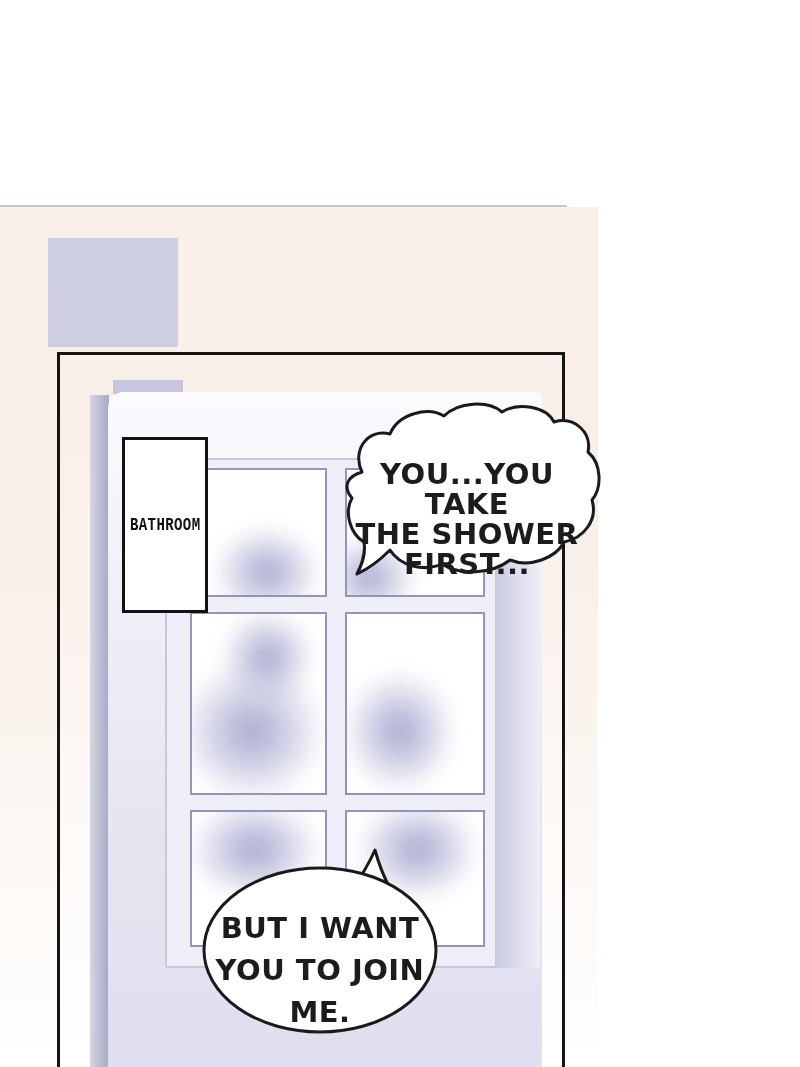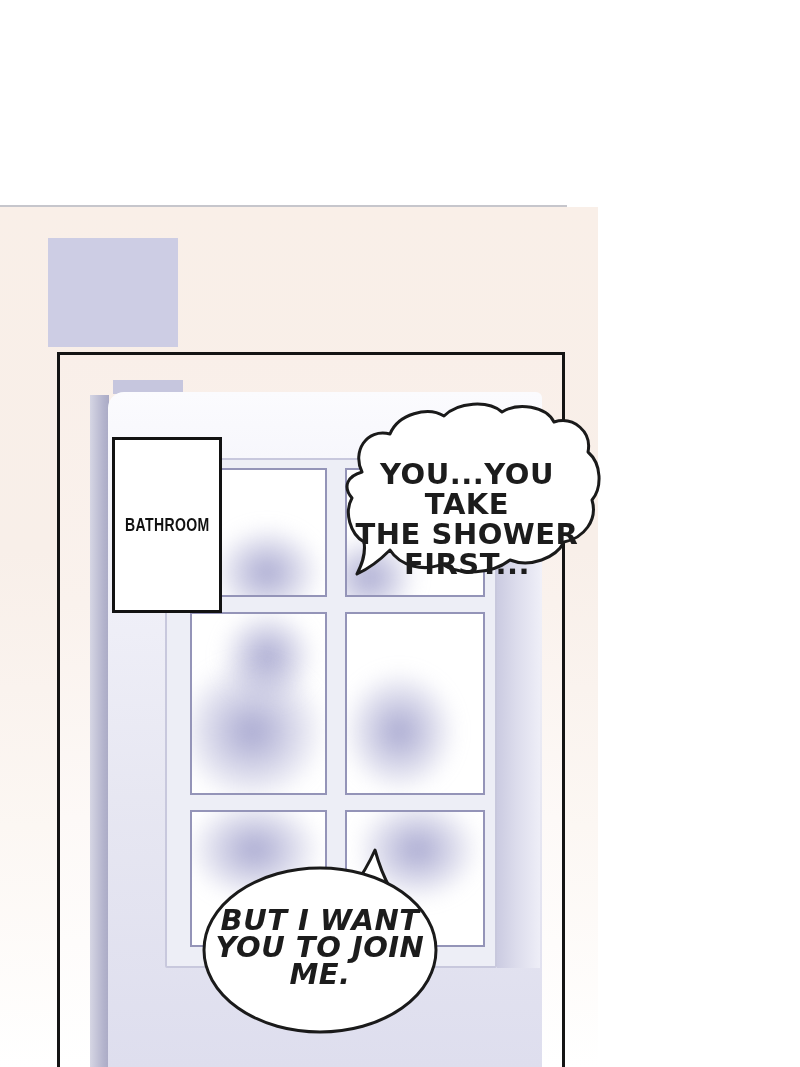--- a/index.html
+++ b/index.html
@@ -52,40 +52,40 @@
     position:absolute;filter:blur(9px);border-radius:50%;
     background:radial-gradient(closest-side,rgba(164,164,206,0.95),rgba(164,164,206,0));
   }
   #door-stile{
     left:389px;top:66px;width:43px;height:510px;
     background:linear-gradient(90deg,#cbcbe1 0%,#dcdcec 45%,#eeeef7 100%);
   }
 
   
   #sign{
-    left:52px;top:82px;width:110px;height:176px;box-sizing:border-box;
+    left:62px;top:82px;width:86px;height:176px;box-sizing:border-box;
     background:#ffffff;border:3px solid #121212;
-    display:flex;align-items:center;justify-content:center;z-index:5;
+    display:flex;align-items:center;justify-content:center;z-index:5;font-family:Liberation Mono, monospace;
   }
   #sign span{
     font-size:18px;font-weight:700;letter-spacing:0.5px;color:#111;
     transform:scaleX(0.78);white-space:nowrap;
   }
 
   
   .bubble-svg{z-index:10;}
   .bubble-text{
     z-index:11;text-align:center;color:#1c1c1c;
     font-family:"DejaVu Sans",sans-serif;font-weight:700;
     font-size:29px;line-height:30px;letter-spacing:0.5px;white-space:pre-line;
   }
   #bubble1-svg{left:340px;top:400px;}
   #bubble1-text{left:352px;top:459px;width:230px;}
   #bubble2-svg{left:195px;top:838px;}
-  #bubble2-text{left:210px;top:907px;width:220px;line-height:27px;font-style:italic;}
+  #bubble2-text{left:210px;top:907px;width:220px;line-height:42px;}
 </style>
 </head>
 <body>
 
 <div id="page">
 
   <div class="abs" id="wall-line"></div>
   <div class="abs" id="wall-pink"></div>
   <div class="abs" id="wall-patch"></div>
 

